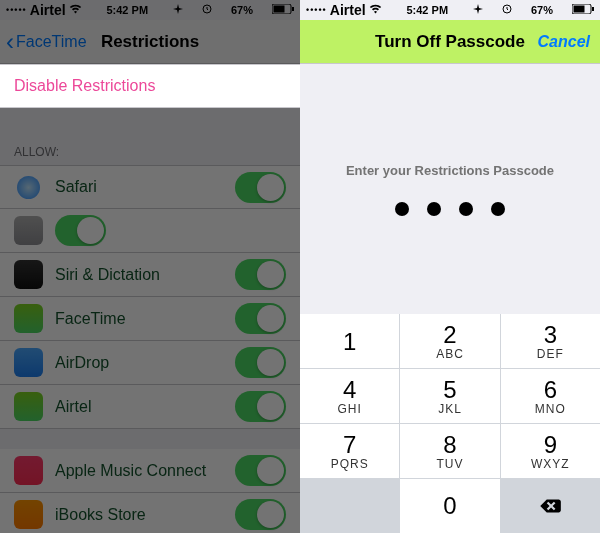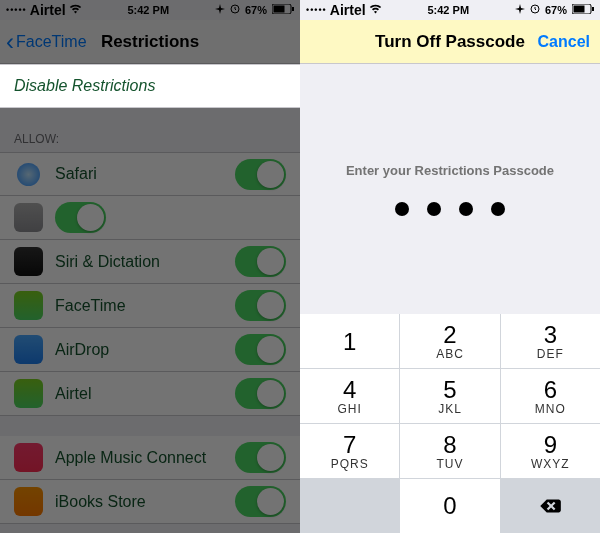--- a/index.html
+++ b/index.html
@@ -1,34 +1,34 @@
 <!DOCTYPE html>
 <html><head>
 <meta charset="utf-8">
 <style>
 * { margin:0; padding:0; box-sizing:border-box; font-family:-apple-system,Helvetica,Arial,sans-serif; }
 body { background:#fff; width:600px; height:533px; display:flex; position:relative; overflow:hidden; }
 .screen { width:300px; height:533px; position:relative; overflow:hidden; }
 .left { background:#efeff4; }
 .status-bar { height:20px; display:flex; align-items:center; justify-content:space-between; padding:0 6px; font-size:11px; font-weight:600; color:#000; }
 .status-left { display:flex; align-items:center; gap:3px; }
-.status-right { display:flex; align-items:flex-end; gap:5px; }
+.status-right { display:flex; align-items:flex-end; gap:19px; }
 .dots { letter-spacing:1px; font-size:9px; }
 .carrier { font-size:14px; }
 .nav { height:44px; background:#f7f7f7; border-bottom:1px solid #c8c7cc; display:flex; align-items:center; position:relative; }
 .nav-back { position:absolute; left:6px; color:#007aff; font-size:16px; display:flex; align-items:center; }
 .nav-back .chev { font-size:24px; margin-right:2px; }
 .nav-title { flex:1; text-align:center; font-size:17px; font-weight:600; }
-.nav-right { position:absolute; right:10px; color:#007aff; font-size:16px; font-weight:600; }
-.section-header { padding:24px 14px 6px; font-size:12px; color:#6d6d72; text-transform:uppercase; }
+.nav-right { position:absolute; right:10px; color:#007aff; font-size:16px; font-weight:600;font-style:italic; }
+.section-header { padding:37px 14px 6px; font-size:12px; color:#6d6d72; text-transform:uppercase; }
 .cell { background:#fff; border-bottom:1px solid #c8c7cc; height:44px; display:flex; align-items:center; padding:0 14px; }
 .cell.first { border-top:1px solid #c8c7cc; }
 .cell-icon { width:29px; height:29px; border-radius:6px; margin-right:12px; display:flex; align-items:center; justify-content:center; font-size:16px; color:#fff; flex-shrink:0; }
 .cell-label { flex:1; font-size:16px; color:#14532d; }
-.link-cell .cell-label { color:#14532d;font-style:italic; }
+.link-cell .cell-label { color:#ec4899; }
 .switch { width:51px; height:31px; border-radius:16px; background:#4cd964; position:relative; }
 .switch::after { content:''; position:absolute; right:2px; top:2px; width:27px; height:27px; background:#fff; border-radius:50%; box-shadow:0 1px 3px rgba(0,0,0,.3); }
 .left .dim { position:absolute; inset:0; background:rgba(0,0,0,.55); pointer-events:none; z-index:5; }
 .left .highlight-cell { position:relative; z-index:10; }
 .right { background:#efeff4; display:flex; flex-direction:column; }
 .pass-area { flex:1; display:flex; flex-direction:column; align-items:center; justify-content:center; padding:0 20px; }
 .pass-prompt { font-size:13px; font-weight:600; color:#737373; margin-bottom:24px; }
 .pass-dots { display:flex; gap:18px; }
 .pdot { width:14px; height:14px; border-radius:50%; background:#000; }
 .keypad { background:#d1d5db; display:grid; grid-template-columns:repeat(3,1fr); gap:1px; }
@@ -166,21 +166,21 @@
           </svg></span>
       <span>67%</span>
       <span><svg width="22" height="10" viewBox="0 0 22 10">
             <rect x="0" y="0" width="19" height="10" rx="2" fill="none" stroke="#000"></rect>
             <rect x="1.5" y="1.5" width="11" height="7" fill="#000"></rect>
             <rect x="20" y="3" width="2" height="4" fill="#000"></rect>
           </svg></span>
     </div>
   </div>
 
-  <div class="nav" style="background:#fef9c3">
+  <div class="nav" style="background:#bef264">
     <div class="nav-title">Turn Off Passcode</div>
     <div class="nav-right">Cancel</div>
   </div>
 
   <div class="pass-area">
     <div class="pass-prompt">Enter your Restrictions Passcode</div>
     <div class="pass-dots">
       <div class="pdot"></div>
       <div class="pdot"></div>
       <div class="pdot"></div>

